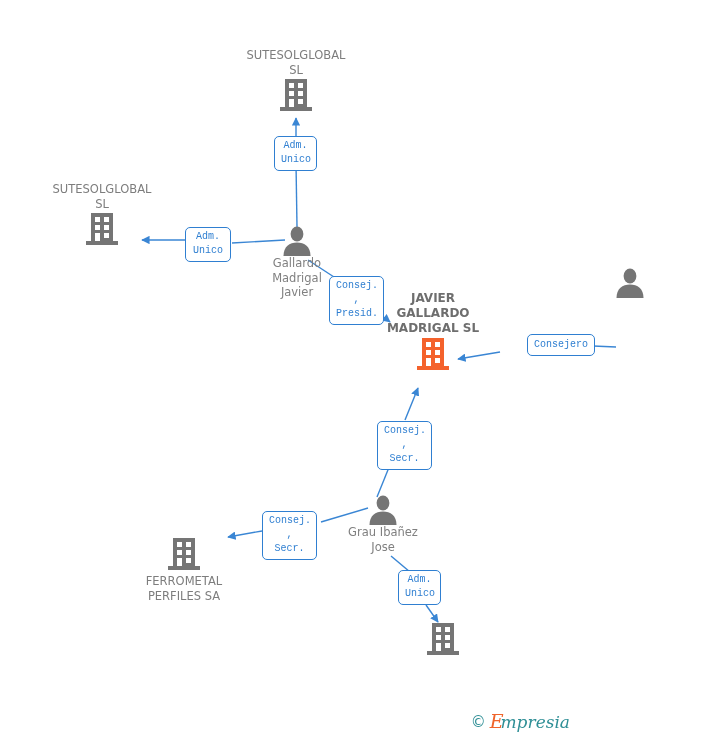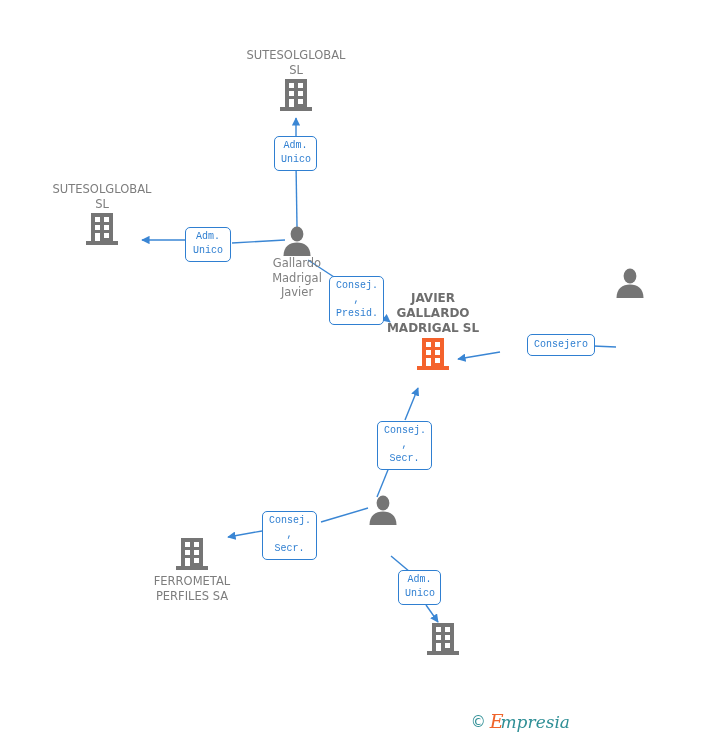--- a/index.html
+++ b/index.html
@@ -232,23 +232,25 @@
 
   <div class="node" style="left:333px; top:495px; width:100px;">
     <span class="icon-wrap">
       <svg width="34" height="30" viewBox="0 0 34 30" xmlns="http://www.w3.org/2000/svg">
         <g fill="#757575">
           <ellipse cx="17" cy="8" rx="6.4" ry="7.4"></ellipse>
           <path d="M 3.5 30 C 3.5 20.5 9.5 16.5 17 16.5 C 24.5 16.5 30.5 20.5 30.5 30 Z"></path>
         </g>
       </svg>
     </span>
-  </div>
-
-  <div class="node" style="left:122px; top:536px; width:140px;">
+    <div class="node-label">Grau Ibañez
+Jose</div>
+  </div>
+
+  <div class="node" style="left:114px; top:536px; width:140px;">
     <span class="icon-wrap">
       <svg width="36" height="38" viewBox="0 0 36 38" xmlns="http://www.w3.org/2000/svg">
         <g fill="#757575">
           <rect x="7" y="2" width="22" height="31"></rect>
           <rect x="2" y="30" width="32" height="4"></rect>
         </g>
         <g fill="#ffffff">
           <rect x="11" y="6" width="5" height="5"></rect>
           <rect x="20" y="6" width="5" height="5"></rect>
           <rect x="11" y="14" width="5" height="5"></rect>

